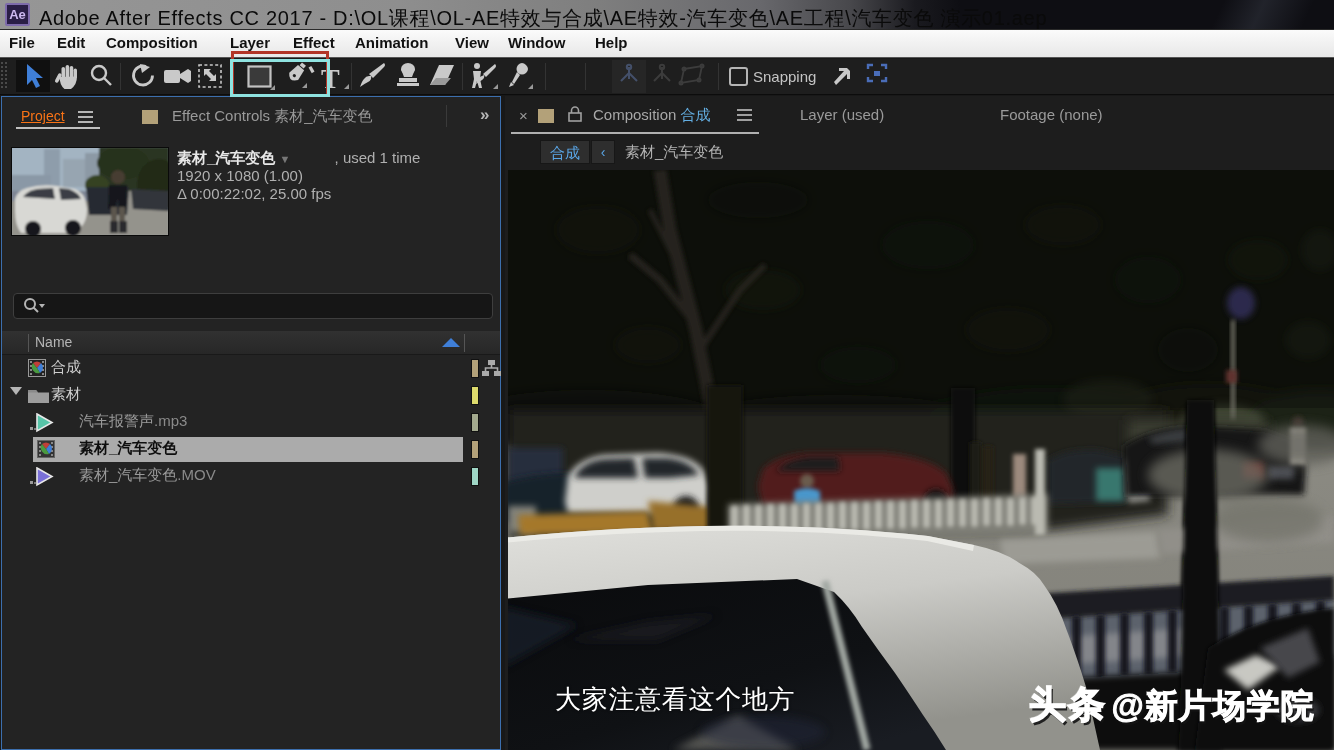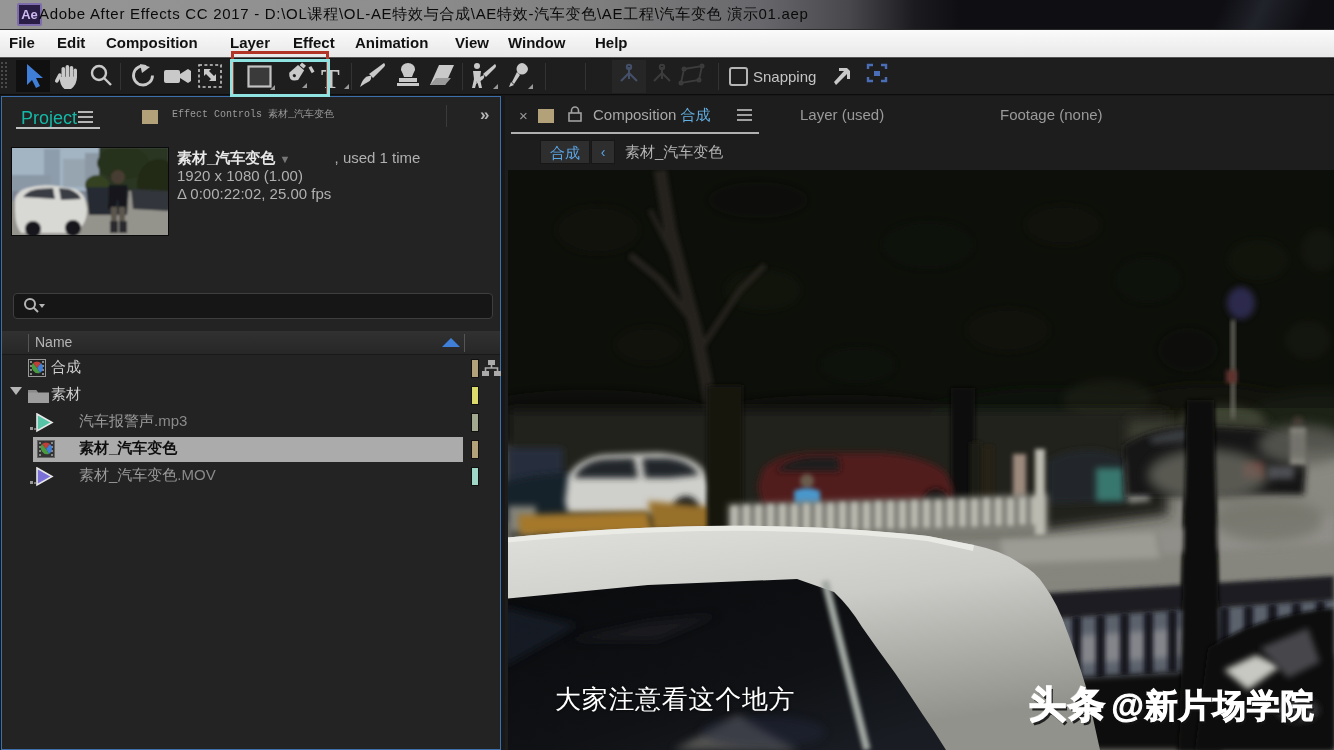--- a/index.html
+++ b/index.html
@@ -9,22 +9,22 @@
   #stage { position:relative; width:1334px; height:750px; background:#181818; }
 
   
   #titlebar { position:absolute; left:0; top:0; width:1334px; height:29px;
     background:linear-gradient(to right,#969696 0,#8e8e8e 400px,#7e7e7e 600px,#68686c 760px,#48484c 850px,#1a1a1f 915px,#0e0e13 960px,#0e0e13 100%);
   }
   #titlebar .glare { position:absolute; right:0; top:0; width:260px; height:29px;
     background:linear-gradient(115deg, rgba(255,255,255,0) 55%, rgba(120,130,150,0.18) 70%, rgba(255,255,255,0) 88%); }
   #aeicon { position:absolute; left:5px; top:3px; width:25px; height:23px;
     background:#2a1e46; border:2px solid #7e6bab; border-radius:2px;
-    color:#cdb9f0; font-size:13px; font-weight:bold; text-align:center; line-height:19px;margin-left:12px; }
-  #titletext { position:absolute; left:39px; top:5px; font-size:15px; color:#0a0a0a;
+    color:#cdb9f0; font-size:13px; font-weight:bold; text-align:center; line-height:19px; }
+  #titletext { position:absolute; left:39px; top:5px; font-size:20px; color:#0a0a0a;
     letter-spacing:0.7px; }
 
   
   #menubar { position:absolute; left:0; top:29px; width:1334px; height:29px;
     background:linear-gradient(to bottom,#fbfbfb 0,#f2f2f2 45%,#e8e8e8 100%);
     border-top:1px solid #2a2a2a; border-bottom:1px solid #555;font-weight:bold; }
   #menubar span { position:absolute; top:4px; font-size:15px; color:#111; }
 
   
   #toolbar { position:absolute; left:0; top:59px; width:1334px; height:36px;
@@ -229,29 +229,29 @@
       <rect x="585" y="4" width="1" height="27"></rect>
       <rect x="718" y="4" width="1" height="27"></rect>
     </g>
   </svg>
   </div>
   <div id="redbox"></div>
   <div id="cyanbox"></div>
 
   <div id="leftpanel">
 
-    <div class="abs" style="left:19px;top:11px;font-size:18px;color:#14b8a6;">Project</div>
+    <div class="abs" style="left:19px;top:11px;font-size:14px;color:#f97316;text-decoration:underline;">Project</div>
     <div class="abs" style="left:76px;top:14px;width:15px;">
       <div style="height:2px;background:#b5b5b5;margin-bottom:3px"></div>
       <div style="height:2px;background:#b5b5b5;margin-bottom:3px"></div>
       <div style="height:2px;background:#b5b5b5;"></div>
     </div>
     <div class="abs" style="left:14px;top:30px;width:84px;height:2px;background:#c0c0c0;"></div>
     <div class="abs" style="left:140px;top:13px;width:16px;height:14px;background:#b3a179;"></div>
-    <div class="abs" style="left:170px;top:10px;font-size:10px;color:#9a9a9a;font-family:Liberation Mono, monospace;">Effect Controls 素材_汽车变色</div>
+    <div class="abs" style="left:170px;top:10px;font-size:15px;color:#9a9a9a;">Effect Controls 素材_汽车变色</div>
     <div class="abs" style="left:444px;top:8px;width:1px;height:22px;background:#3a3a3a;"></div>
     <div class="abs" style="left:478px;top:8px;font-size:17px;color:#b8b8b8;font-weight:bold;">»</div>
 
     <div class="abs" style="left:9px;top:50px;width:158px;height:89px;background:#000;">
       <svg width="158" height="89" viewBox="0 0 158 89">
         <defs>
             <filter id="tb1" x="-30%" y="-30%" width="160%" height="160%">
               <feGaussianBlur stdDeviation="1.3"></feGaussianBlur>
             </filter>
           </defs>

